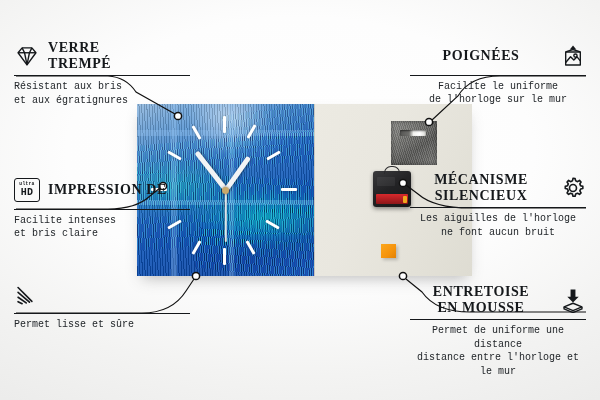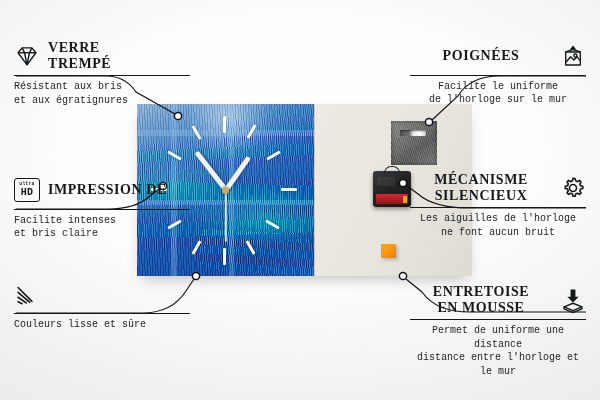--- a/index.html
+++ b/index.html
@@ -281,21 +281,21 @@
       <span class="co-icon">
         <svg viewBox="0 0 32 32" fill="none" stroke="currentColor" stroke-width="2" stroke-linecap="round">
           <path d="M5 8 L22 25"></path>
             <path d="M5 14 L19 26"></path>
             <path d="M5 20 L15 27"></path>
             <path d="M5 25.5 L10 28"></path>
         </svg>
       </span>
     </div>
     <div class="co-rule"></div>
-    <div class="co-desc"><span>Couleurs lisse et sûre</span></div>
+    <div class="co-desc"><span>Permet lisse et sûre</span></div>
   </div>
 
   <div class="callout right" id="callout-poignees">
     <div class="co-head">
       <span class="co-icon">
         <svg viewBox="0 0 32 32" fill="none" stroke="currentColor" stroke-width="1.7" stroke-linejoin="round">
           <path d="M16 3 L12 8 H20 Z" fill="currentColor" stroke="none"></path>
           <path d="M16 8 L7 11"></path>
             <path d="M16 8 L25 11"></path>
           <rect x="7" y="11" width="18" height="16"></rect>

